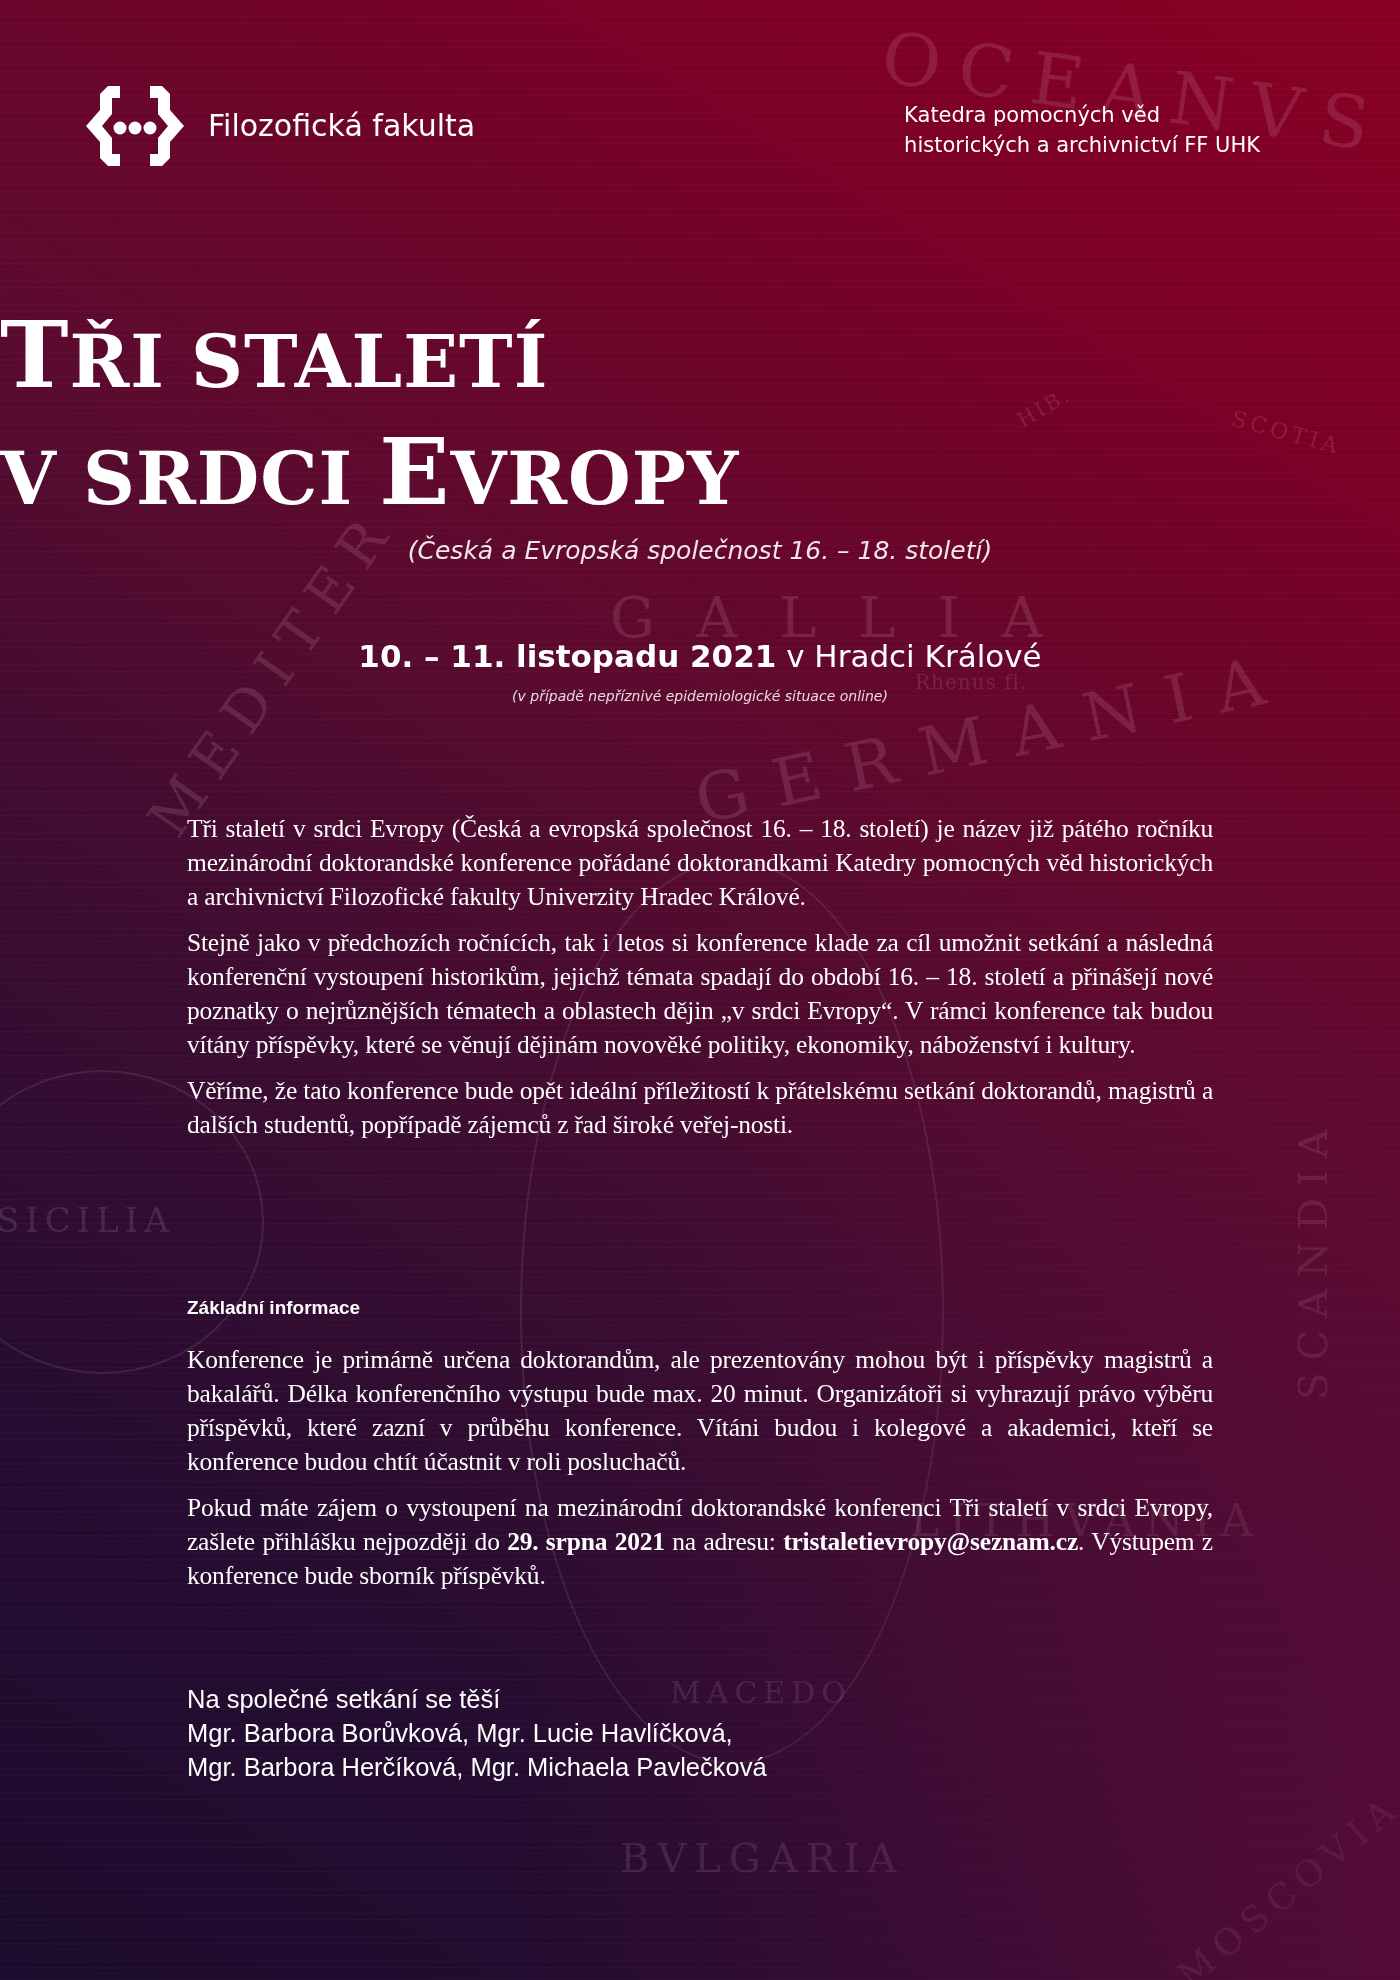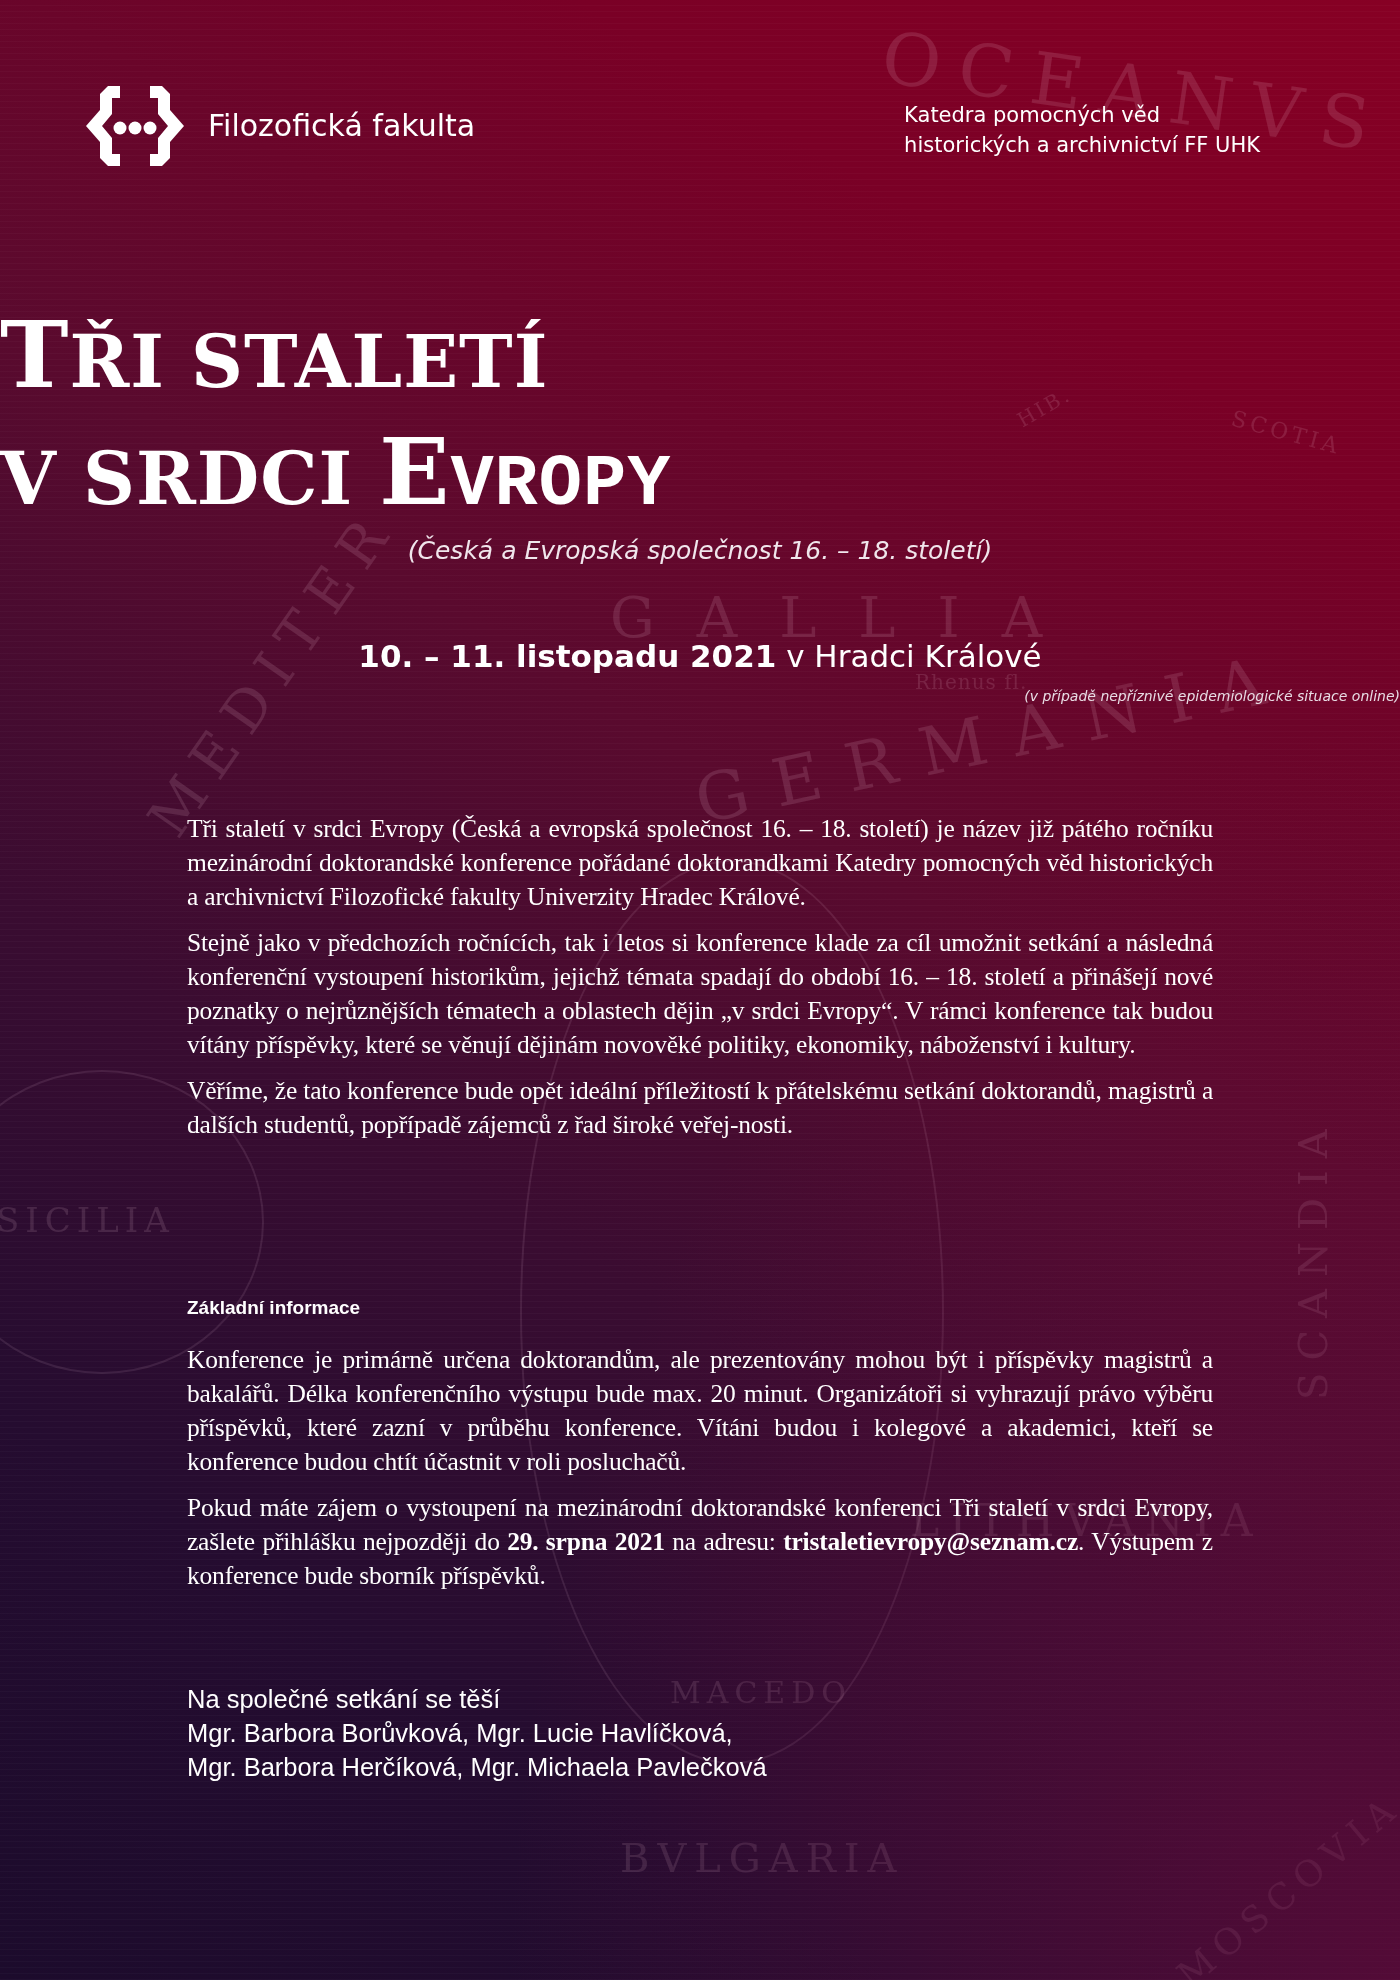--- a/index.html
+++ b/index.html
@@ -47,21 +47,21 @@
   .subtitle {
     position:absolute; left:0; right:0; top:536px; text-align:center;
     font-style:italic; font-size:25px; color:#f0e6ec; font-family:"DejaVu Sans", sans-serif; font-weight:300;
   }
   .date-line {
     position:absolute; left:0; right:0; top:638px; text-align:center; font-size:31px;
     font-family:"DejaVu Sans", sans-serif;
   }
   .date-line b { font-weight:bold; }
   .date-note {
-    position:absolute; left:0; right:0; top:688px; text-align:right; font-size:14px; font-style:italic; color:#e8dce4;
+    position:absolute; left:0; right:0; top:688px; text-align:center; font-size:14px; font-style:italic; color:#e8dce4;
     font-family:"DejaVu Sans", sans-serif;
   }
 
   
   .body {
     position:absolute; left:187px; width:1026px; top:812px;
     font-family:Liberation Serif, serif; font-size:25.5px; line-height:34px; text-align:justify;
     letter-spacing:-0.2px;
   }
   .body p { margin:0 0 12px 0; }
@@ -116,21 +116,21 @@
       </div>
     </div>
 
     <div class="dept">
       <div>Katedra pomocných věd</div>
       <div>historických a archivnictví FF UHK</div>
     </div>
 
     <div class="title">
       <div><span>T</span><span class="sc" style="text-transform:uppercase;">ři staletí</span></div>
-      <div><span class="sc" style="text-transform:uppercase;">v srdci </span><span>E</span><span class="sc" style="text-transform:uppercase;font-family:Liberation Mono, monospace;">vropy</span></div>
+      <div><span class="sc" style="text-transform:uppercase;">v srdci </span><span>E</span><span class="sc" style="text-transform:uppercase;">vropy</span></div>
     </div>
     <div class="subtitle">(Česká a Evropská společnost 16. – 18. století)</div>
 
     <div class="date-line">
       <b>10. – 11. listopadu 2021</b><span> v Hradci Králové</span>
     </div>
     <div class="date-note">(v případě nepříznivé epidemiologické situace online)</div>
 
     <div class="body">
       <p>Tři staletí v srdci Evropy (Česká a evropská společnost 16. – 18. století) je název již pátého ročníku mezinárodní doktorandské konference pořádané doktorandkami Katedry pomocných věd historických a archivnictví Filozofické fakulty Univerzity Hradec Králové.</p>

